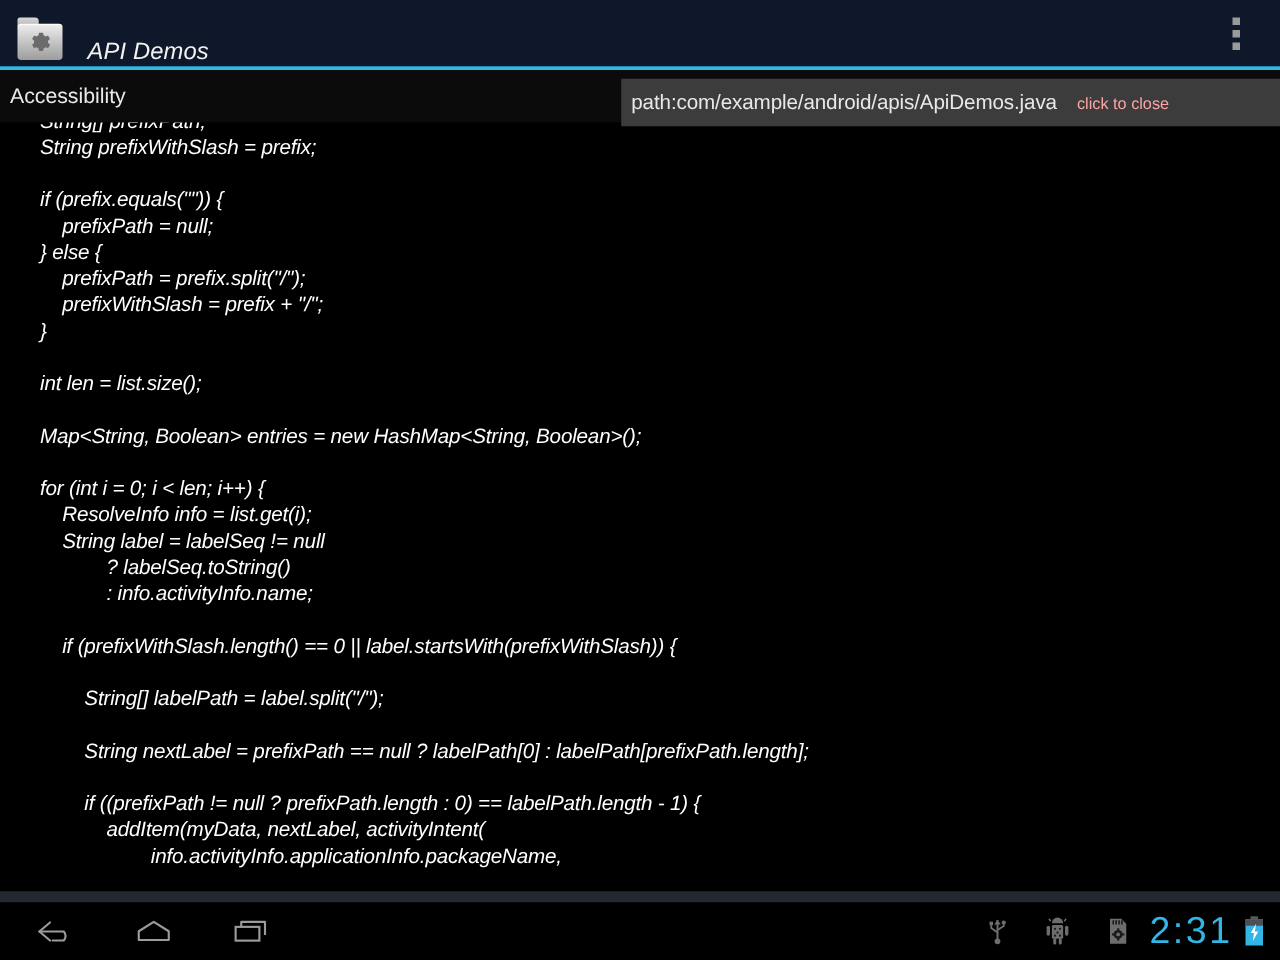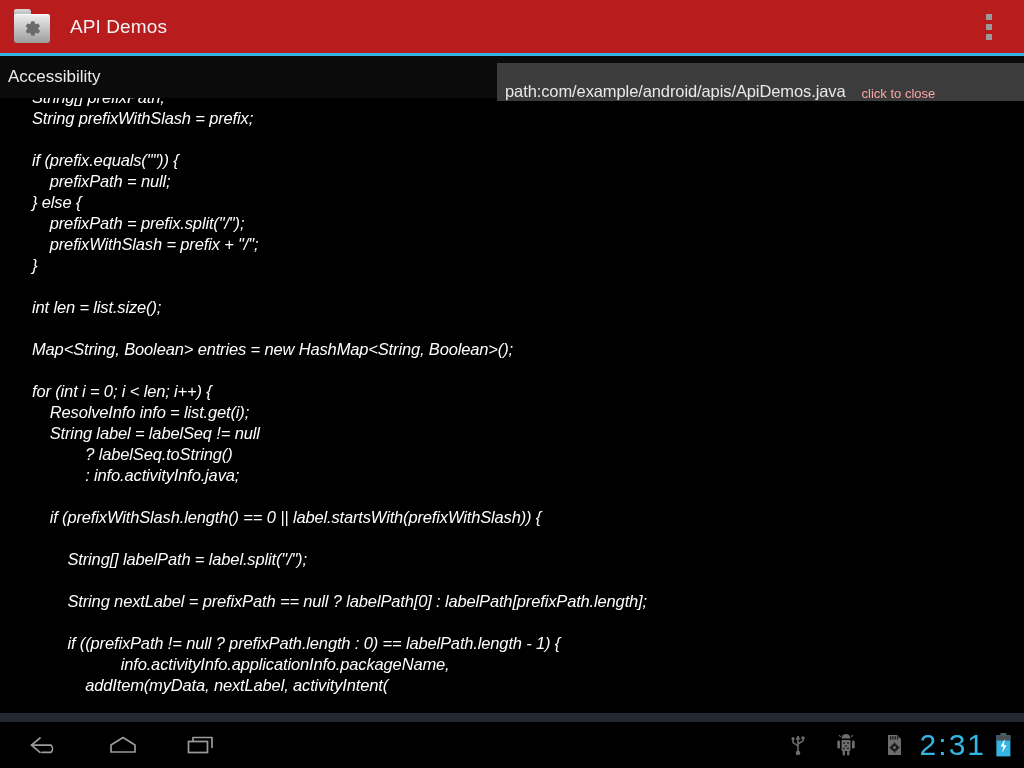--- a/index.html
+++ b/index.html
@@ -17,22 +17,22 @@
     position:relative;
     width:1024px; height:768px;
     background:#000;
     overflow:hidden;
   }
 
   
   .action-bar {
     position:absolute; left:0; top:0;
     width:1024px; height:53px;
-    background:#b91c1c;
-    display:flex; align-items:center;
+    background:#0f172a;
+    display:flex; align-items:flex-end;font-style:italic;
   }
 
   .app-icon {
     width:42px; height:42px;
     margin-left:12px;
     position:relative;
     flex:0 0 auto;
   }
   .folder-back {
     position:absolute; left:2px; top:3px;
@@ -93,21 +93,21 @@
     margin-left:8px;
     white-space:nowrap;
   }
 
   
   .path-overlay {
     position:absolute;
     left:497px; top:63px;
     width:527px; height:38px;
     background:#3c3c3c;
-    display:flex; align-items:flex-end;
+    display:flex; align-items:center;
     padding:0 10px 0 8px;
     z-index:40;
     white-space:nowrap;
   }
   .path-overlay .path-text {
     color:#e8e8e8;
     font-size:16.5px;
     letter-spacing:-.1px;
   }
   .path-overlay .close-hint {
@@ -238,31 +238,31 @@
         <div class="code-line">}</div>
         <div class="code-line blank">&nbsp;</div>
         <div class="code-line">int len = list.size();</div>
         <div class="code-line blank">&nbsp;</div>
         <div class="code-line">Map&lt;String, Boolean&gt; entries = new HashMap&lt;String, Boolean&gt;();</div>
         <div class="code-line blank">&nbsp;</div>
         <div class="code-line">for (int i = 0; i &lt; len; i++) {</div>
         <div class="code-line">    ResolveInfo info = list.get(i);</div>
         <div class="code-line">    String label = labelSeq != null</div>
         <div class="code-line">            ? labelSeq.toString()</div>
-        <div class="code-line">            : info.activityInfo.java;</div>
+        <div class="code-line">            : info.activityInfo.name;</div>
         <div class="code-line blank">&nbsp;</div>
         <div class="code-line">    if (prefixWithSlash.length() == 0 || label.startsWith(prefixWithSlash)) {</div>
         <div class="code-line blank">&nbsp;</div>
         <div class="code-line">        String[] labelPath = label.split("/");</div>
         <div class="code-line blank">&nbsp;</div>
         <div class="code-line">        String nextLabel = prefixPath == null ? labelPath[0] : labelPath[prefixPath.length];</div>
         <div class="code-line blank">&nbsp;</div>
         <div class="code-line">        if ((prefixPath != null ? prefixPath.length : 0) == labelPath.length - 1) {</div>
+        <div class="code-line">            addItem(myData, nextLabel, activityIntent(</div>
         <div class="code-line">                    info.activityInfo.applicationInfo.packageName,</div>
-        <div class="code-line">            addItem(myData, nextLabel, activityIntent(</div>
       </div>
   </div>
 
   <div class="bottom-strip"></div>
 
   <div class="nav-bar">
 
     <div class="nav-btn nav-back">
       <svg width="34" height="24" viewBox="0 0 34 24">
         <path d="M12 5 L3.5 12.2 L12 19.4" fill="none" stroke="#9b9b9b" stroke-width="1.7" stroke-linecap="round" stroke-linejoin="round"></path>

